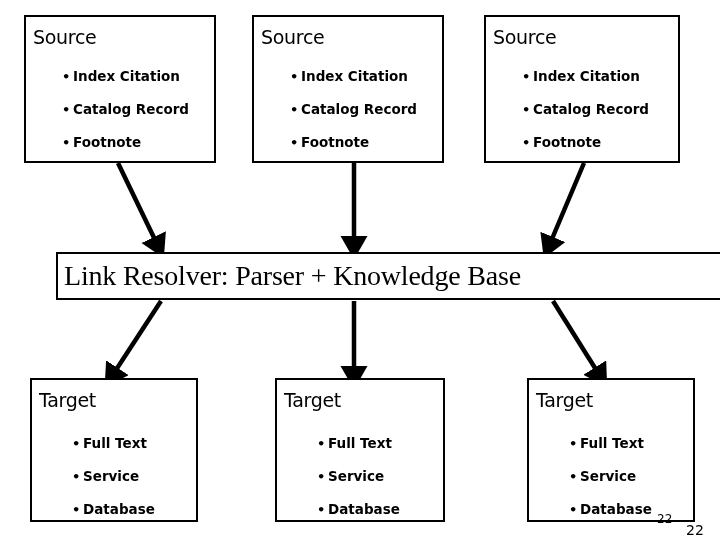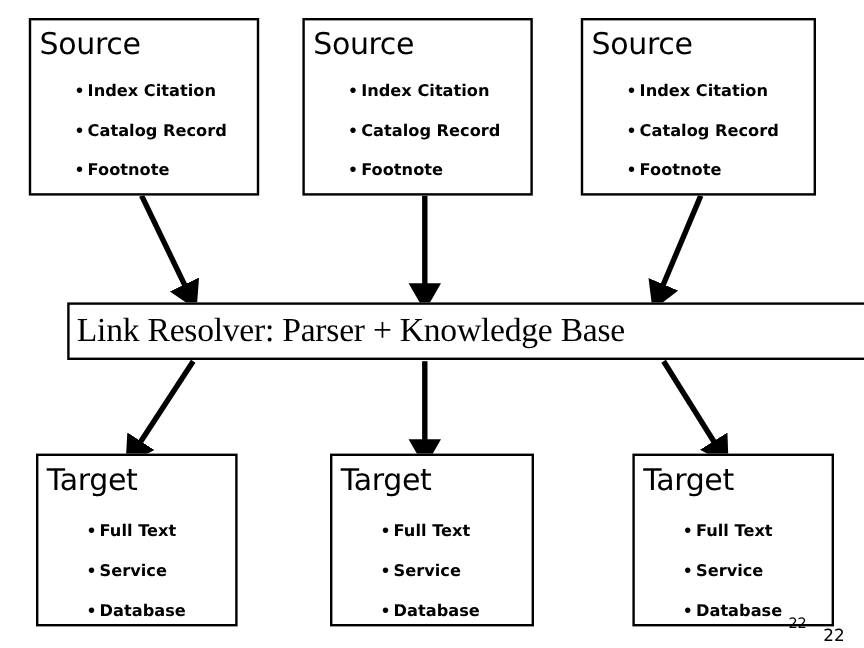--- a/index.html
+++ b/index.html
@@ -20,21 +20,21 @@
     position: absolute;
     box-sizing: border-box;
     border: 2px solid #000000;
     background: #ffffff;
     z-index: 3;
   }
   .node-title {
     position: absolute;
     left: 7px;
     top: 4px;
-    font-size: 25px;
+    font-size: 19px;
     line-height: 32px;
     letter-spacing: -0.3px;
     white-space: nowrap;
   }
   .bullet-list {
     position: absolute;
     left: 36px;
     top: 52px;
     margin: 0;
     padding: 0;

